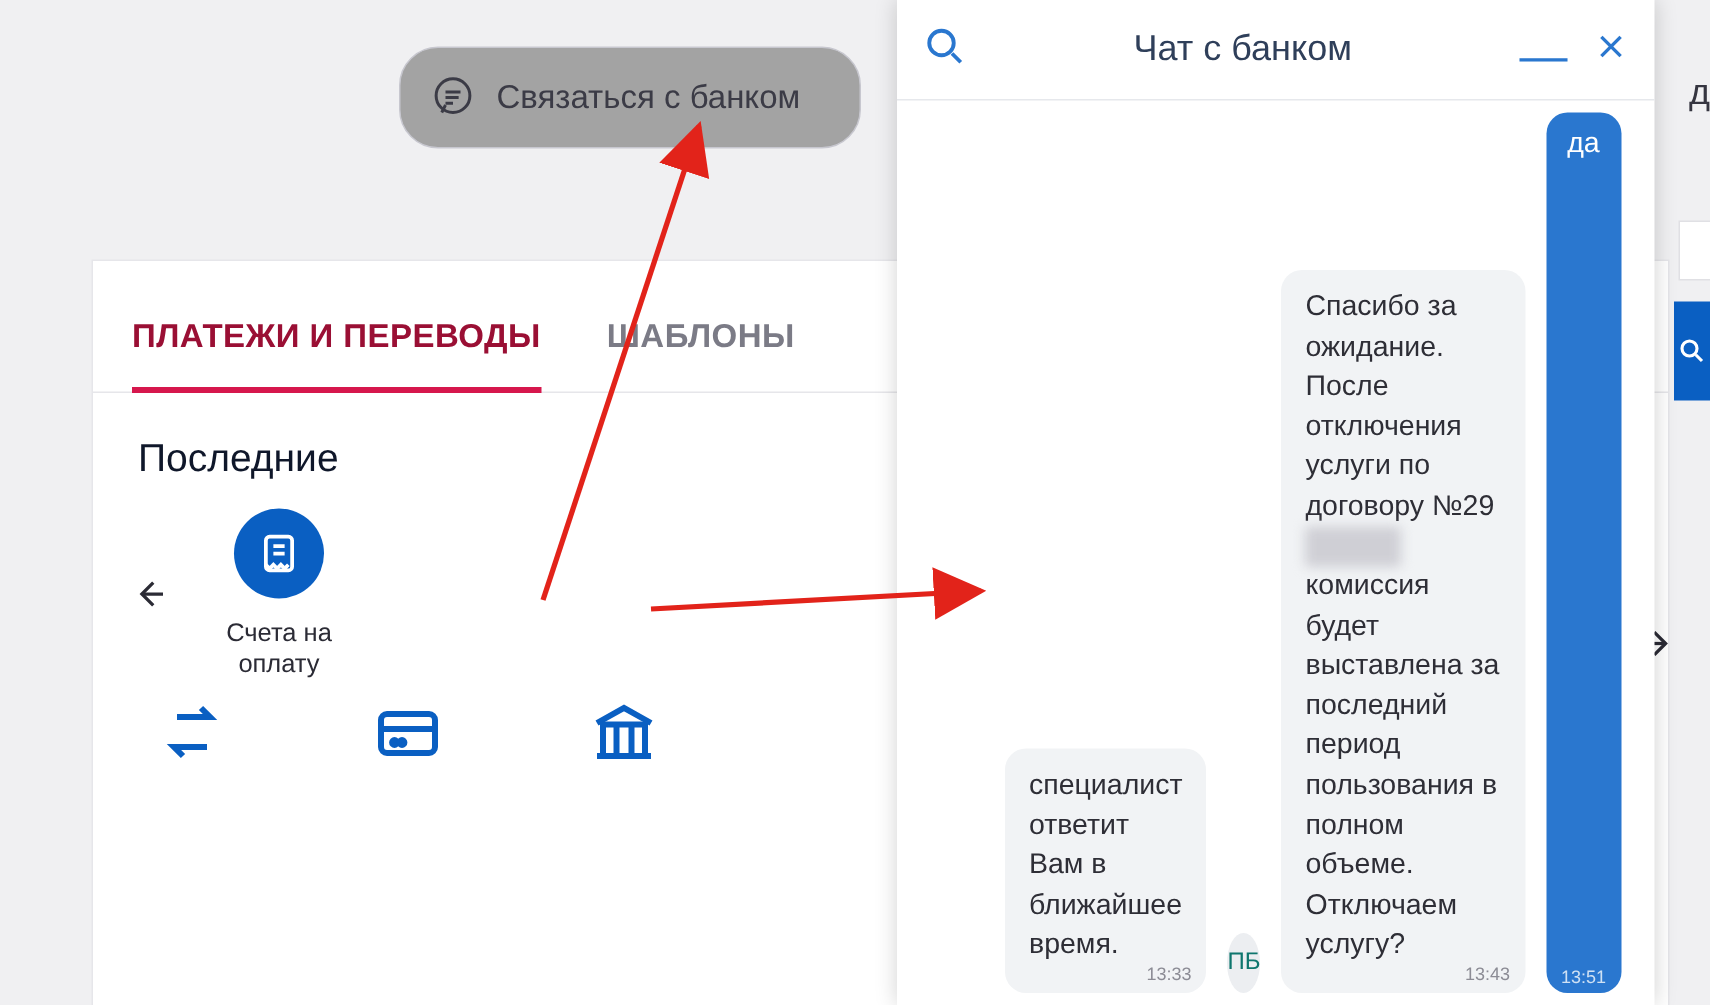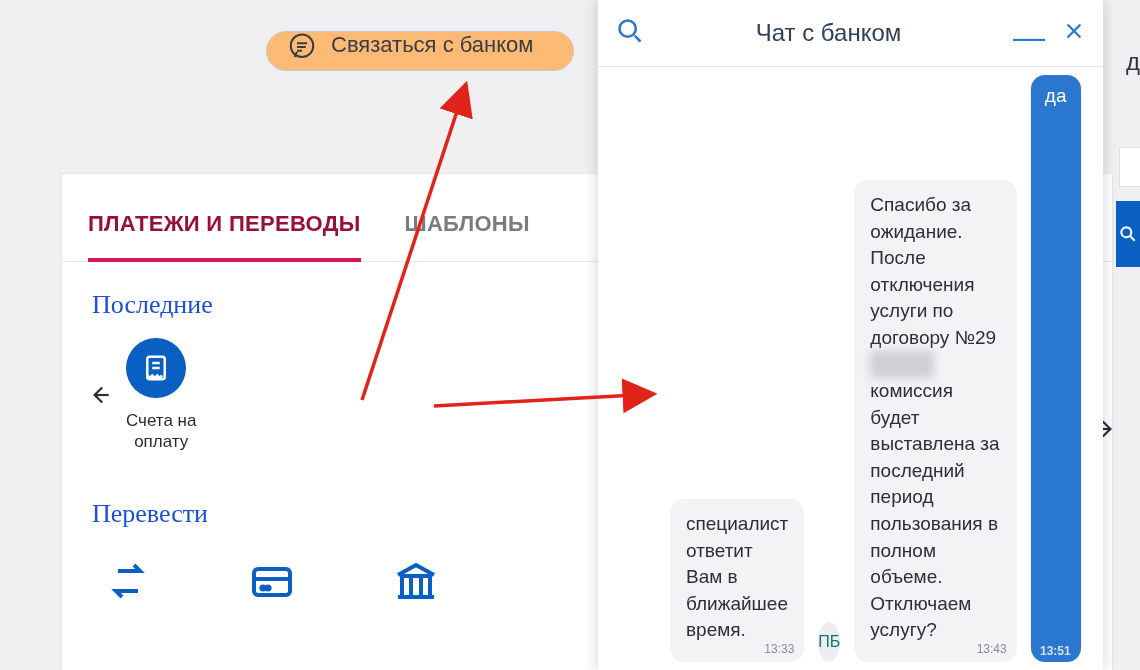--- a/index.html
+++ b/index.html
@@ -1,30 +1,30 @@
 <!DOCTYPE html>
 <html><head>
 <meta charset="utf-8">
 <style>
   *{box-sizing:border-box;margin:0;padding:0;font-family:"Segoe UI",Arial,sans-serif;}
   body{width:1140px;height:670px;background:#f0f0f2;overflow:hidden;position:relative;}
   
-  .contact-pill{position:absolute;left:266px;top:31px;height:40px;border:1px solid #c7c7cf;border-radius:26px;background:#fdba74;display:flex;padding:0 40px 0 20px;color:#3b3b46;font-size:22px;}
+  .contact-pill{position:absolute;left:266px;top:31px;height:68px;border:1px solid #c7c7cf;border-radius:26px;background:#a3a3a3;display:flex;align-items:center;padding:0 40px 0 20px;color:#3b3b46;font-size:22px;}
   .contact-pill .chat-icon{margin-right:14px;}
   .contact-pill svg{display:block;}
   
   .main-panel{position:absolute;left:62px;top:174px;width:1050px;height:496px;background:#fff;box-shadow:0 0 0 1px #e6e6ea;}
   .tabs{display:flex;align-items:flex-end;height:88px;padding:0 26px;border-bottom:1px solid #e6e6ea;font-size:22px;font-weight:600;letter-spacing:.3px;color:#7b7b86;}
   .tab{margin-right:44px;padding:30px 0 24px;position:relative;cursor:pointer;}
   .tab.active{color:#9a0f34;}
   .tab.active::after{content:"";position:absolute;left:0;right:0;bottom:-1px;height:4px;background:#d6174d;}
-  .section-title{font-size:26px;color:#1d4ed8;font-weight:400;padding:28px 0 18px 30px;font-family:Liberation Serif, serif;}
+  .section-title{font-size:26px;color:#0f172a;font-weight:400;padding:28px 0 18px 30px;}
   .row{display:flex;align-items:center;padding-left:18px;}
   .back-arrow{width:40px;height:40px;display:flex;align-items:center;justify-content:center;cursor:pointer;color:#2b2b35;}
-  .tile{display:flex;flex-direction:column;align-items:flex-start;width:120px;margin-left:6px;}
+  .tile{display:flex;flex-direction:column;align-items:center;width:120px;margin-left:6px;}
   .tile-circle{width:60px;height:60px;border-radius:50%;background:#0a5fc2;display:flex;align-items:center;justify-content:center;margin-bottom:12px;cursor:pointer;}
   .tile-label{font-size:17px;color:#2b2b35;text-align:center;line-height:1.25;}
   .transfer-icons{display:flex;gap:96px;padding:10px 0 0 42px;}
   .t-icon{color:#0a5fc2;cursor:pointer;}
   .right-nav{position:absolute;right:-10px;top:238px;width:34px;height:34px;display:flex;align-items:center;justify-content:center;color:#2b2b35;}
   .extra-text{position:absolute;right:0;top:48px;font-size:24px;color:#353540;}
   
   .chat-panel{position:absolute;left:598px;top:0;width:505px;height:670px;background:#fff;box-shadow:0 0 14px rgba(0,0,0,.18);}
   .chat-header{height:67px;display:flex;align-items:center;padding:0 18px;border-bottom:1px solid #e6e8ec;}
   .chat-header .search-btn{color:#2a77cf;cursor:pointer;}
@@ -33,21 +33,21 @@
   .close-btn{color:#2a77cf;cursor:pointer;}
   .chat-body{padding:8px 18px 10px 18px;display:flex;flex-direction:row;gap:14px;height:calc(100% - 65px);}
   .bubble-wrap{display:flex;align-items:flex-end;gap:10px;}
   .bubble{background:#f1f3f5;border-radius:14px;padding:12px 16px 18px 16px;font-size:19px;line-height:1.4;color:#2e2e36;position:relative;max-width:320px;margin-left:54px;}
   .bubble .time{position:absolute;right:10px;bottom:4px;font-size:12px;color:#8c8c95;}
   .bubble .blur{display:inline-block;filter:blur(4px);background:#cfcfd5;color:transparent;border-radius:2px;}
   .avatar{width:40px;height:40px;border-radius:50%;background:#eceef1;color:#0f766e;display:flex;align-items:center;justify-content:center;font-size:16px;font-weight:500;}
   .with-avatar .bubble{margin-left:4px;border-radius:14px;}
   .out-wrap{display:flex;justify-content:flex-end;padding-right:8px;}
   .bubble-out{background:#2a77cf;color:#fff;border-radius:14px;padding:10px 14px 22px 14px;font-size:19px;position:relative;min-width:50px;text-align:center;}
-  .bubble-out .time{position:absolute;right:10px;bottom:4px;font-size:12px;color:#cfe1f4;font-weight:bold;}
+  .bubble-out .time{position:absolute;right:10px;bottom:4px;font-size:12px;color:#cfe1f4;}
   
   .arrow{position:absolute;pointer-events:none;}
   
   .search-stub{position:absolute;right:0;top:201px;width:24px;height:66px;background:#0a5fc2;display:flex;align-items:center;justify-content:center;}
   .search-stub svg{color:#fff;}
   .sliver{position:absolute;right:0;top:148px;width:20px;height:38px;background:#fff;box-shadow:0 0 0 1px #e0e0e4;}
 </style>
 </head>
 <body>
 
@@ -88,21 +88,20 @@
             <path d="M5 18l2 2 2-2 2 2 2-2 2 2 2-2"></path>
             <line x1="9" y1="8" x2="15" y2="8"></line>
             <line x1="9" y1="12" x2="15" y2="12"></line>
           </svg>
       </div>
       <div class="tile-label" style="white-space:pre-line">Счета на
 оплату</div>
     </div>
   </div>
 
-  <div class="section-title" style="padding-top:46px">Перевести</div>
   <div class="transfer-icons">
     <span class="t-icon">
       <svg width="48" height="48" viewBox="0 0 24 24" fill="none" stroke="#0a5fc2" stroke-width="2">
           <path d="M7 7h11l-3-3"></path>
           <path d="M17 17H6l3 3"></path>
         </svg>
     </span>
     <span class="t-icon">
       <svg width="48" height="48" viewBox="0 0 24 24" fill="none" stroke="#0a5fc2" stroke-width="2">
           <rect x="3" y="6" width="18" height="13" rx="2"></rect>

